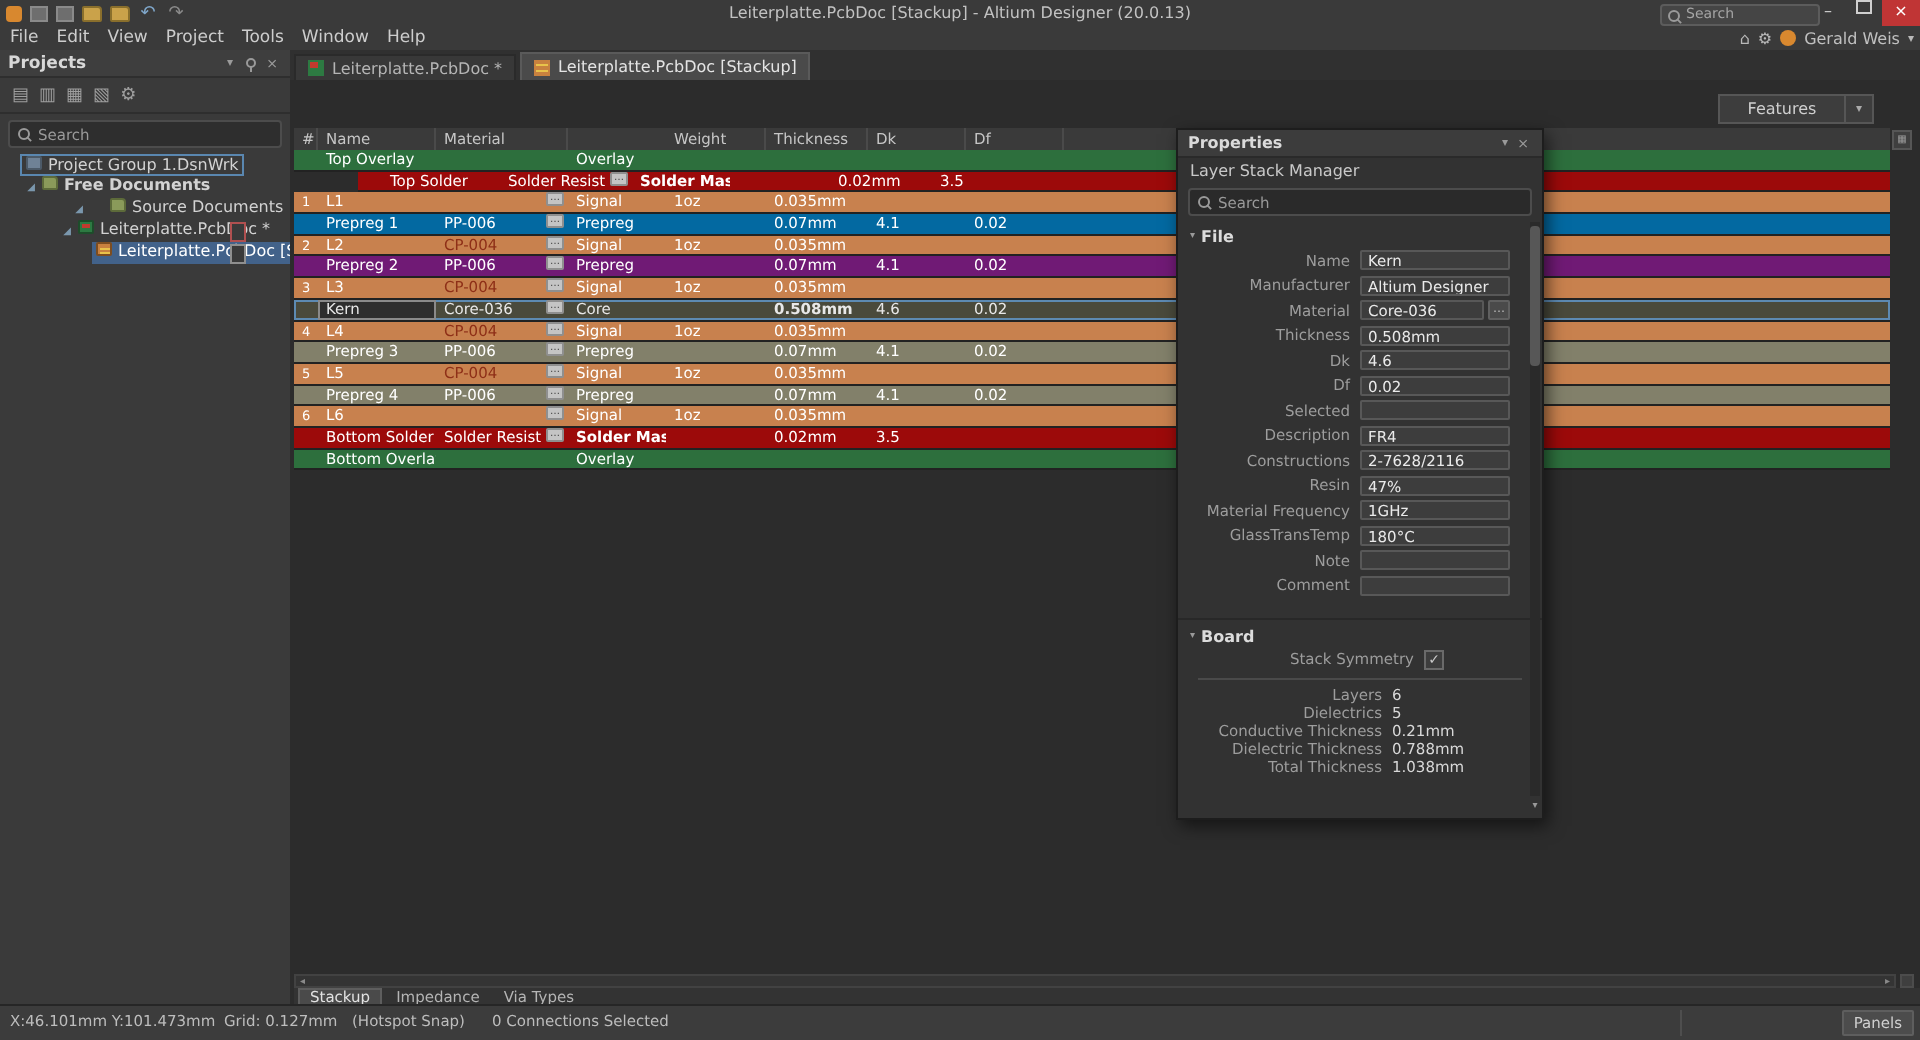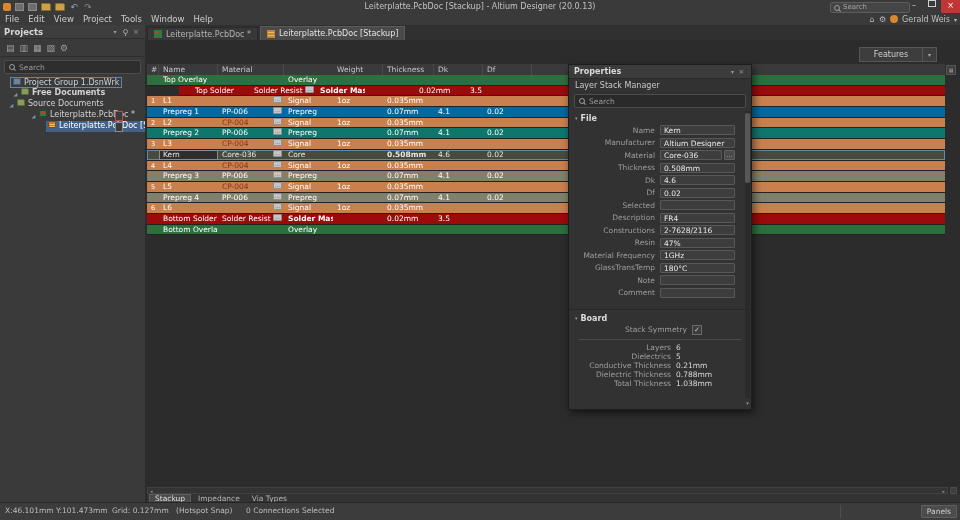--- a/index.html
+++ b/index.html
@@ -93,21 +93,21 @@
   .colpick{position:absolute;left:801px;top:25px;width:8px;height:8px;background:#3f3f3f;border:1px solid #565656;
     color:#9a9a9a;font-size:5px;line-height:8px;text-align:center;}
   
   .hscroll{position:absolute;left:2px;right:12px;bottom:9px;height:7px;background:#343434;border:1px solid #424242;display:flex;justify-content:space-between;align-items:center;box-sizing:border-box;}
   .hscroll .sarr{font-size:5px;color:#8a8a8a;padding:0 2px;}
   .scorner{position:absolute;right:3px;bottom:9px;width:7px;height:7px;background:#3f3f3f;border:1px solid #4c4c4c;box-sizing:border-box;}
   .btabs{position:absolute;left:2px;bottom:0;height:9px;right:0;background:#333;display:flex;align-items:center;gap:2px;padding-left:2px;}
   .btab{padding:0 5px;font-size:7.5px;color:#b5b5b5;height:9px;line-height:9px;}
   .btab.active{background:#4a4a4a;color:#e2e2e2;border:1px solid #5e5e5e;height:8px;line-height:8px;}
   
-  .props{position:absolute;left:568px;top:64px;width:184px;height:346px;background:#323232;
+  .props{position:absolute;left:588px;top:64px;width:184px;height:346px;background:#323232;
     border:1px solid #1d1d1d;box-shadow:2px 3px 8px rgba(0,0,0,.55);box-sizing:border-box;}
   .pr-head{height:13px;display:flex;align-items:center;padding:0 5px;background:#3c3c3c;border-bottom:1px solid #2a2a2a;}
   .pr-head .t{flex:1;font-weight:bold;font-size:8px;color:#dadada;}
   .pr-head .hic{color:#9a9a9a;font-size:7px;width:9px;text-align:center;}
   .pr-sub{height:14px;line-height:14px;padding-left:6px;font-size:8px;color:#c9c9c9;}
   .pr-search{margin:1px 5px 4px 5px;height:12px;background:#2a2a2a;border:1px solid #4c4c4c;border-radius:2px;display:flex;align-items:center;gap:4px;padding:0 4px;}
   .pr-search .ph{font-size:7.5px;color:#9a9a9a;}
   .psec{display:flex;align-items:center;gap:3px;height:12px;padding:0 6px;font-size:8px;font-weight:bold;color:#dcdcdc;}
   .psec .arr{font-size:5px;color:#9a9a9a;}
   .pf{display:flex;align-items:center;height:12.5px;padding-right:16px;}
@@ -205,21 +205,21 @@
             <span>Project Group 1.DsnWrk</span>
           </span>
         </div>
         <div class="trow bold" style="padding-left: 12px;">
           <span class="arr">◢</span>
           <span class="lbl-wrap">
             <span class="tico folder"></span>
             <span>Free Documents</span>
           </span>
         </div>
-        <div class="trow" style="padding-left: 8px;">
+        <div class="trow" style="padding-left: 36px; gap: 10px;">
           <span class="arr">◢</span>
           <span class="lbl-wrap">
             <span class="tico folder"></span>
             <span>Source Documents</span>
           </span>
         </div>
         <div class="trow" style="padding-left: 30px;">
           <span class="arr">◢</span>
           <span class="lbl-wrap">
             <span class="tico pcb-doc"></span>
@@ -330,21 +330,21 @@
               <span class="mat-text mat-red">CP-004</span>
               <span class="mat-btn">…</span>
             </span>
             <span class="c" style="width: 49px;">Signal</span>
             <span class="c" style="width: 50px;">1oz</span>
             <span class="c" style="width: 51px;">0.035mm</span>
             <span class="c" style="width: 49px;"></span>
             <span class="c" style="width: 49px;"></span>
             <span class="c" style="flex: 1 1 0%;"></span>
           </div>
-          <div class="trowt" style="background: #0f766e;">
+          <div class="trowt" style="background: #701a75;">
             <span class="c" style="font-size: 6.5px; width: 12px;"></span>
             <span class="c" style="width: 59px;">Prepreg 2</span>
             <span class="c mat-cell" style="width: 66px;">
               <span class="mat-text">PP-006</span>
               <span class="mat-btn">…</span>
             </span>
             <span class="c" style="width: 49px;">Prepreg</span>
             <span class="c" style="width: 50px;"></span>
             <span class="c" style="width: 51px;">0.07mm</span>
             <span class="c" style="width: 49px;">4.1</span>

